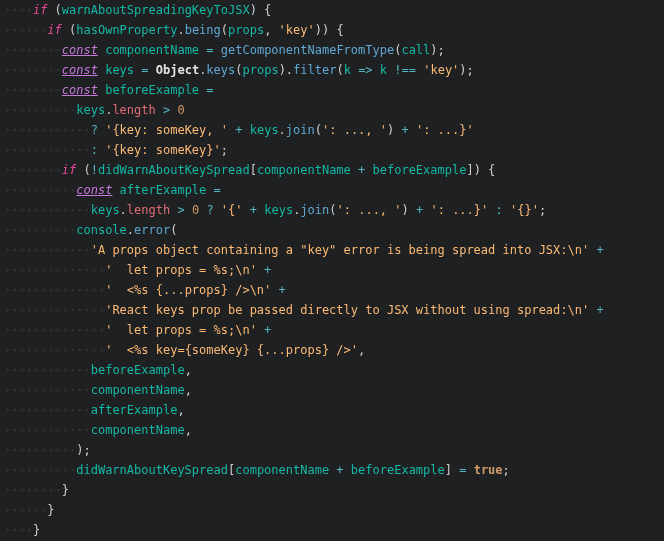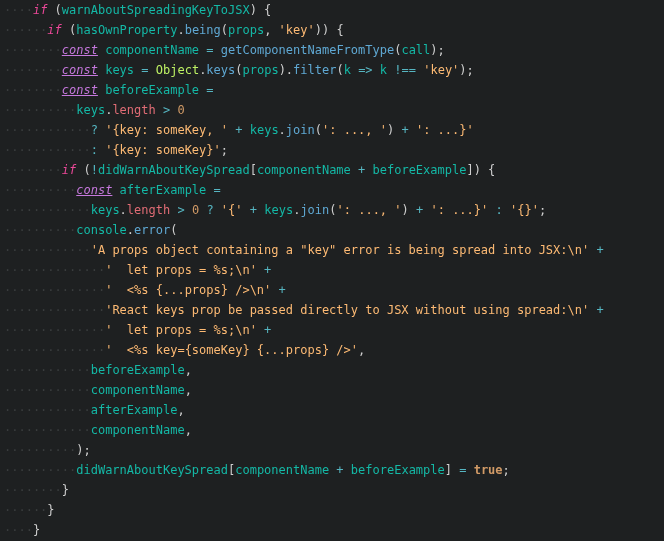--- a/index.html
+++ b/index.html
@@ -23,21 +23,21 @@
   .kw { color: #ec4899; font-style: italic; margin-top: 45px; }
   .dec { color: #c678dd; font-style: italic; text-decoration: underline; }
   .id { color: #14b8a6; margin-top: 36px; }
   .fn { color: #5fa8d3; }
   .op { color: #56b6c2; }
   .pn { color: #d0d0d0; }
   .str { color: #fdba74; }
   .prop { color: #e06c75; }
   .num { color: #d19a66; }
   .bool { color: #d19a66; font-weight: bold; }
-  .cls { color: #bef264; }
+  .cls { color: #e5e5e5; font-weight: bold; }
 </style>
 </head>
 <body>
 
 <pre><code id="code-block"><span><span class="ws">····</span><span class="kw">if</span><span class="pn"> (</span><span class="id">warnAboutSpreadingKeyToJSX</span><span class="pn">) {</span></span>
 <span><span class="ws">······</span><span class="kw">if</span><span class="pn"> (</span><span class="id">hasOwnProperty</span><span class="pn">.</span><span class="fn">being</span><span class="pn">(</span><span class="id">props</span><span class="pn">, </span><span class="str">'key'</span><span class="pn">)) {</span></span>
 <span><span class="ws">········</span><span class="dec">const</span><span class="pn"> </span><span class="id">componentName</span><span class="pn"> </span><span class="op">=</span><span class="pn"> </span><span class="fn">getComponentNameFromType</span><span class="pn">(</span><span class="id">call</span><span class="pn">);</span></span>
 <span><span class="ws">········</span><span class="dec">const</span><span class="pn"> </span><span class="id">keys</span><span class="pn"> </span><span class="op">=</span><span class="pn"> </span><span class="cls">Object</span><span class="pn">.</span><span class="fn">keys</span><span class="pn">(</span><span class="id">props</span><span class="pn">).</span><span class="fn">filter</span><span class="pn">(</span><span class="id">k</span><span class="pn"> </span><span class="op">=&gt;</span><span class="pn"> </span><span class="id">k</span><span class="pn"> </span><span class="op">!==</span><span class="pn"> </span><span class="str">'key'</span><span class="pn">);</span></span>
 <span><span class="ws">········</span><span class="dec">const</span><span class="pn"> </span><span class="id">beforeExample</span><span class="pn"> </span><span class="op">=</span></span>
 <span><span class="ws">··········</span><span class="id">keys</span><span class="pn">.</span><span class="prop">length</span><span class="pn"> </span><span class="op">&gt;</span><span class="pn"> </span><span class="num">0</span></span>

